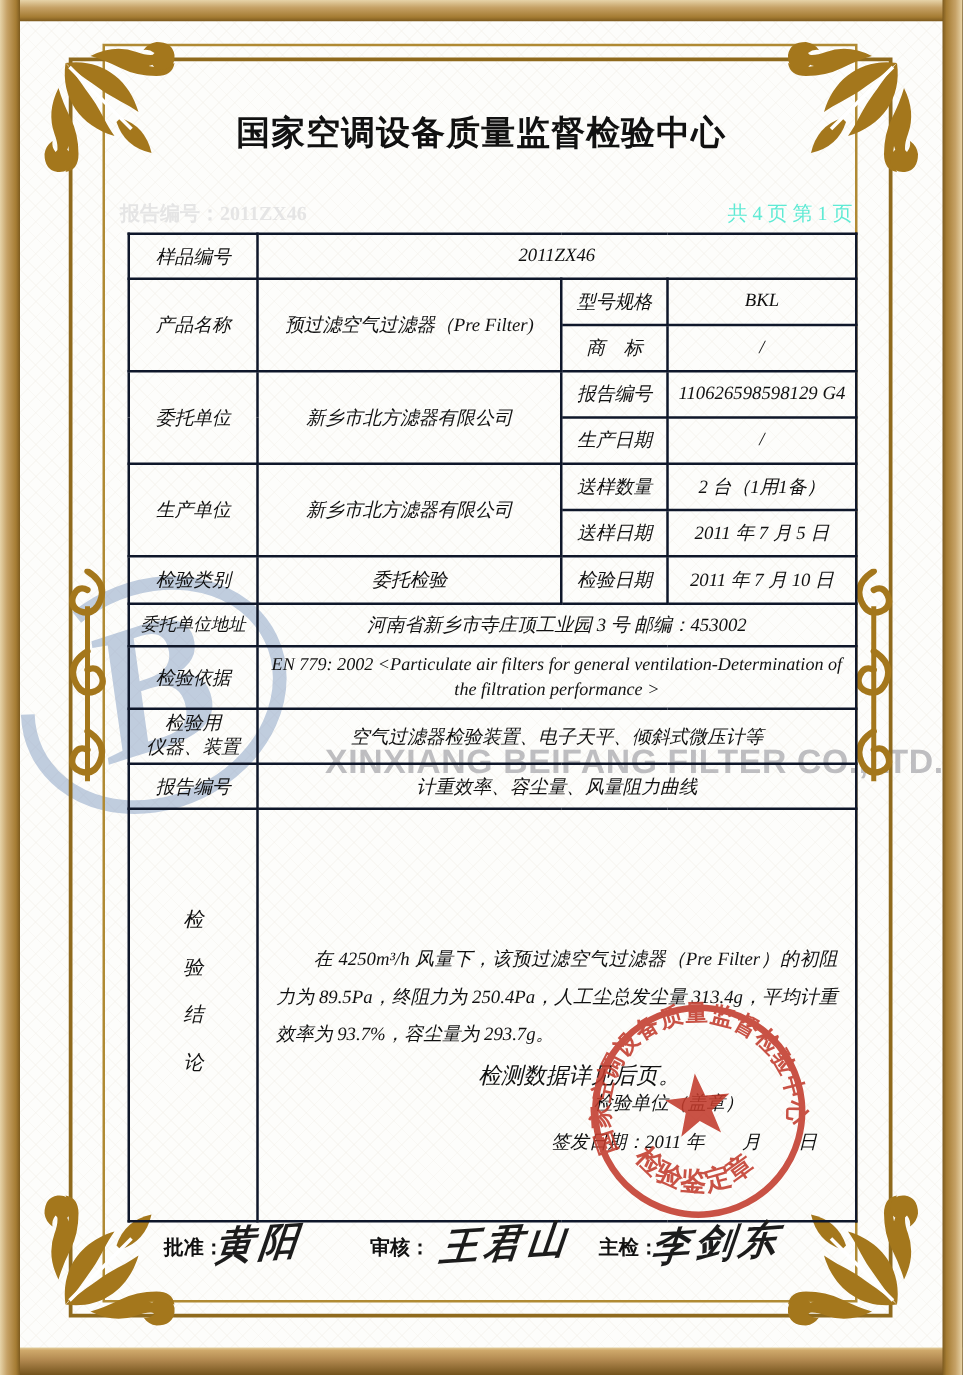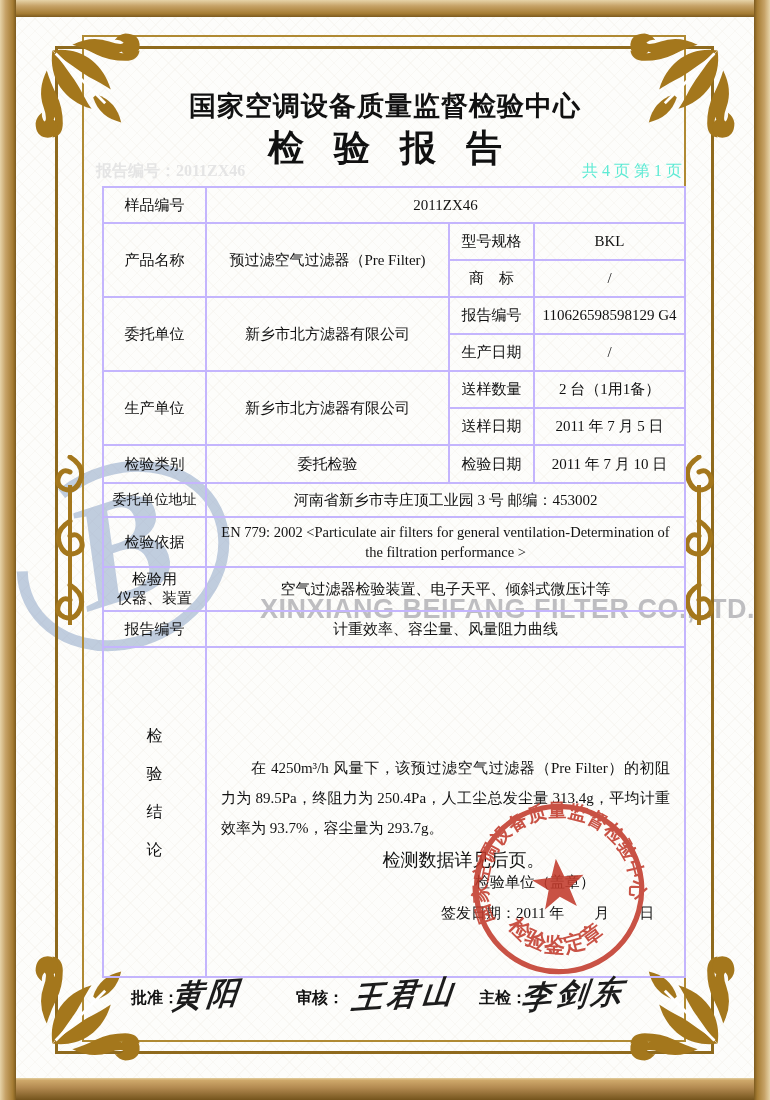--- a/index.html
+++ b/index.html
@@ -41,21 +41,21 @@
   .wm-logo{position:absolute;left:12px;top:448px;z-index:2;opacity:.55;}
   .wm-cn{position:absolute;left:230px;top:488px;z-index:2;white-space:nowrap;
      font-family:"Liberation Sans","DejaVu Sans",sans-serif;font-weight:900;font-size:118px;
      letter-spacing:14px;color:rgba(147,162,188,.48);}
   .wm-en{position:absolute;left:260px;top:594px;z-index:2;white-space:nowrap;
      font-family:"Liberation Sans","DejaVu Sans",sans-serif;font-weight:700;font-size:27px;
      letter-spacing:.5px;color:rgba(152,152,156,.62);}
   
   table.report{position:absolute;left:102px;top:186px;z-index:10;border-collapse:collapse;table-layout:fixed;
      width:582px;font-size:15px;color:#111;}
-  table.report td{border:2px solid #c4b5fd;padding:0 4px;text-align:center;vertical-align:middle;background:transparent;}
+  table.report td{border:2px solid #0f172a;padding:0 4px;text-align:center;vertical-align:middle;background:transparent;font-style:italic;}
   td.lbl{font-weight:400;}
   td.val-left{text-align:left;padding-left:16px;}
   .two-line{line-height:19px;}
   .basis-txt{font-size:14.5px;line-height:20px;padding:2px 6px;}
   .addr-txt{font-size:15px;}
   
   td.concl-label{vertical-align:middle;}
   .vert-label{display:flex;flex-direction:column;align-items:center;gap:17px;padding-top:0;margin-top:-38px;}
   .vert-label span{display:block;font-size:16px;}
   td.concl-body{position:relative;text-align:left;vertical-align:top;}
@@ -145,21 +145,20 @@
 
   <svg class="wm-logo" width="222" height="216" viewBox="0 0 222 216">
     <g transform="rotate(-18 111 108)">
       <ellipse cx="111" cy="108" rx="104" ry="86" fill="none" stroke="#8fa6c8" stroke-width="11" stroke-dasharray="330 90" transform="rotate(-8 111 108)"></ellipse>
       <text x="111" y="150" text-anchor="middle" font-family="Liberation Serif, serif" font-style="italic" font-weight="bold" font-size="150" fill="#8fa6c8">B</text>
     </g>
   </svg>
   <div class="wm-en">XINXIANG BEIFANG FILTER CO.,LTD.</div>
 
   <div class="org-title">国家空调设备质量监督检验中心</div>
-  <div class="doc-title">检验报告</div>
   <div class="report-line">报告编号：2011ZX46</div>
   <div class="page-info">共 4 页 第 1 页</div>
 
   <table class="report">
     <colgroup>
         <col style="width:103px">
         <col style="width:243px">
         <col style="width:85px">
         <col style="width:151px">
       </colgroup>

